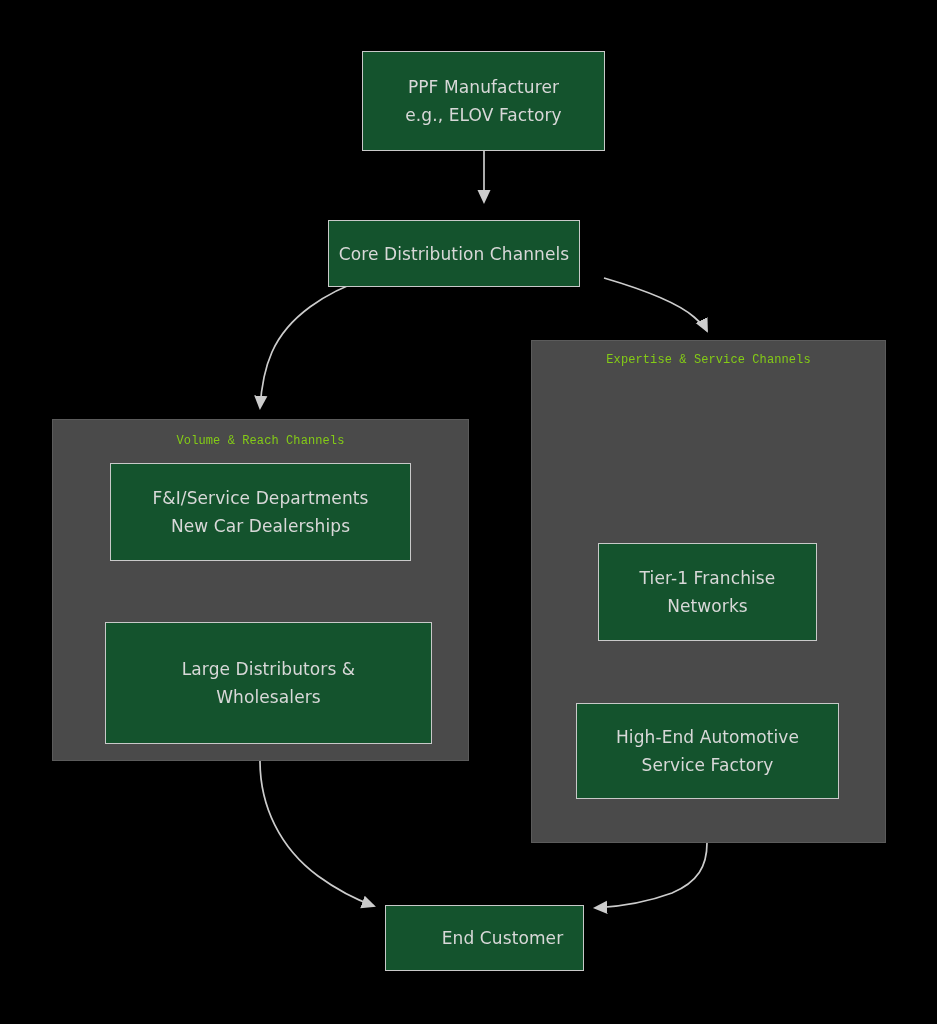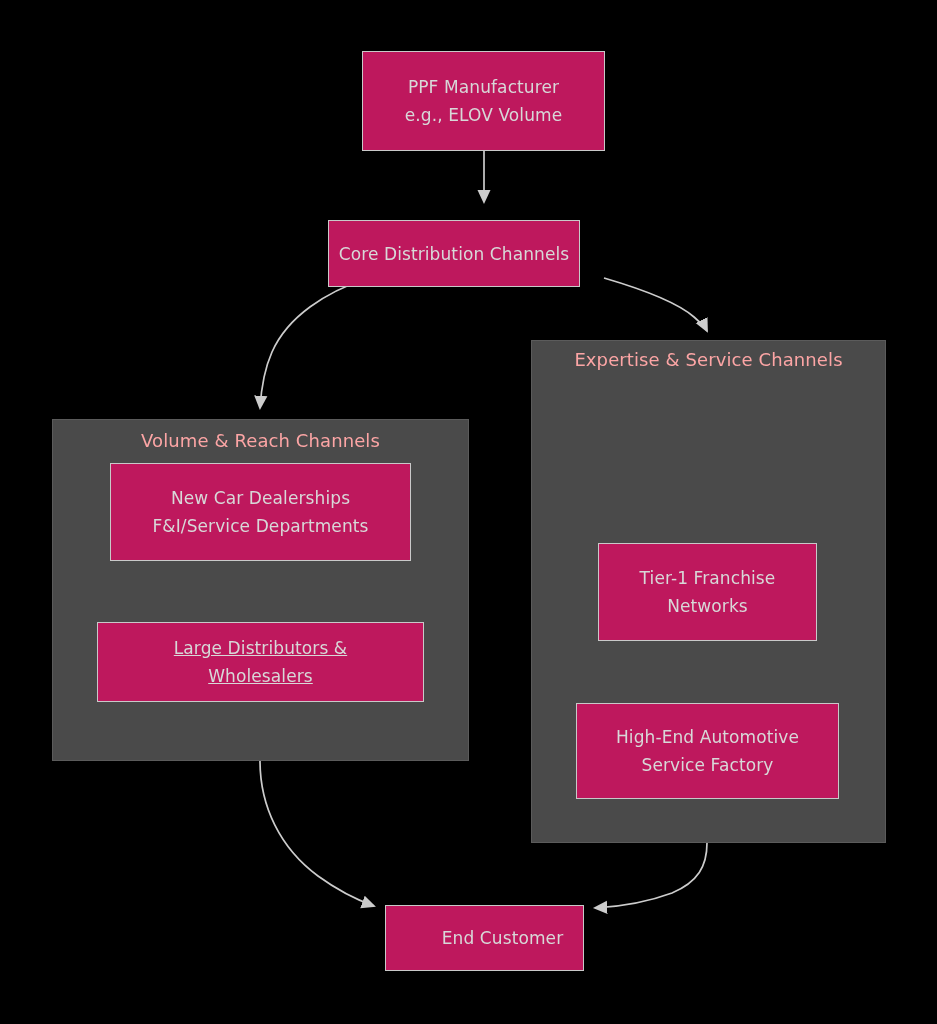--- a/index.html
+++ b/index.html
@@ -32,30 +32,31 @@
     position: absolute;
     background: #4a4a4a;
     border: 1px solid #5b5b5b;
     box-sizing: border-box;
   }
   .cluster-title {
     position: absolute;
     left: 0;
     right: 0;
     text-align: center;
-    color: #fca5a5;
-    font-size: 18px;
+    color: #84cc16;
+    font-size: 12px;
     line-height: 28px;
     letter-spacing: 0.1px;
     white-space: normal;
     pointer-events: none;
+    font-family: Liberation Mono, monospace;
   }
   .node {
     position: absolute;
-    background: #be185d;
+    background: #14532d;
     border: 1.4px solid #c9c9c9;
     box-sizing: border-box;
     display: flex;
     flex-direction: column;
     align-items: center;
     justify-content: center;
     color: #d8d8d8;
     font-size: 17px;
     line-height: 28px;
     text-align: center;
@@ -63,21 +64,21 @@
   }
   .node .line {
     display: block;
     white-space: nowrap;
   }
   
   #node-ppf        { left: 362px; top: 51px;  width: 243px; height: 100px; }
   #node-core       { left: 328px; top: 220px; width: 252px; height: 67px;  }
   #cluster-volume  { left: 52px;  top: 419px; width: 417px; height: 342px; }
   #node-dealers    { left: 110px; top: 463px; width: 301px; height: 98px;  }
-  #node-distrib    { left: 97px;  top: 622px; width: 327px; height: 80px; text-decoration: underline;  }
+  #node-distrib    { left: 105px;  top: 622px; width: 327px; height: 122px;  }
   #cluster-expert  { left: 531px; top: 340px; width: 355px; height: 503px; }
   #node-specialist { left: 598px; top: 383px; width: 219px; height: 100px; }
   #node-tier1      { left: 598px; top: 543px; width: 219px; height: 98px; text-align: right;  }
   #node-highend    { left: 576px; top: 703px; width: 263px; height: 96px;  }
   #node-endcust    { left: 385px; top: 905px; width: 199px; height: 66px; padding-left: 36px;  }
   #title-volume    { top: 7px; }
   #title-expert    { top: 5px; left: 30px; right: 30px; }
 </style>
 </head>
 <body>
@@ -105,30 +106,30 @@
   <div class="cluster" id="cluster-volume">
     <div class="cluster-title" id="title-volume">Volume &amp; Reach Channels</div>
   </div>
 
   <div class="cluster" id="cluster-expert">
     <div class="cluster-title" id="title-expert">Expertise &amp; Service Channels</div>
   </div>
 
   <div class="node" id="node-ppf">
     <span class="line">PPF Manufacturer</span>
-    <span class="line">e.g., ELOV Volume</span>
+    <span class="line">e.g., ELOV Factory</span>
   </div>
 
   <div class="node" id="node-core">
     <span class="line">Core Distribution Channels</span>
   </div>
 
   <div class="node" id="node-dealers">
+    <span class="line">F&amp;I/Service Departments</span>
     <span class="line">New Car Dealerships</span>
-    <span class="line">F&amp;I/Service Departments</span>
   </div>
 
   <div class="node" id="node-distrib">
     <span class="line">Large Distributors &amp;</span>
     <span class="line">Wholesalers</span>
   </div>
 
 
   <div class="node" id="node-tier1">
     <span class="line">Tier-1 Franchise</span>

